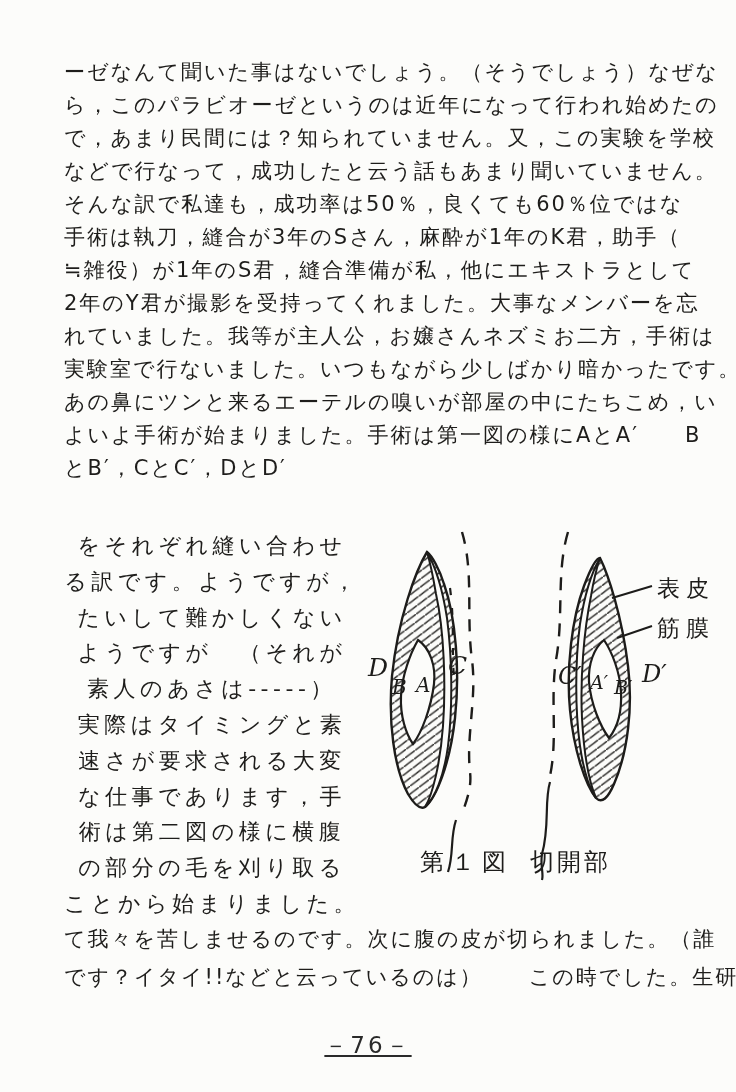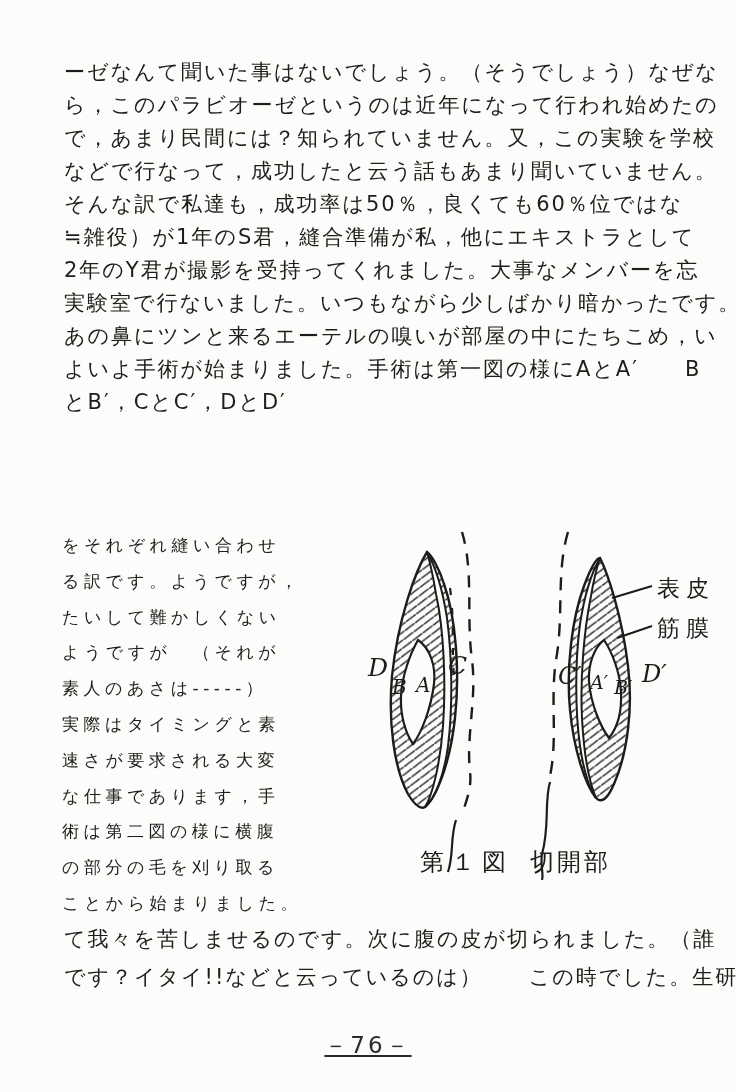--- a/index.html
+++ b/index.html
@@ -23,23 +23,24 @@
     font-size:21px; letter-spacing:2px;
     white-space:nowrap;
     font-weight:500;
   }
   
   .leftcol {
     position:absolute; left:62px; top:528px; width:300px;
   }
   .leftcol .tline {
     height:35.8px; line-height:35.8px;
-    font-size:17px; letter-spacing:4.5px;
+    font-size:22px; letter-spacing:4.5px;
     white-space:nowrap;
     font-weight:500;
+    text-align:center;
   }
   
   .bottompara {
     position:absolute; left:64px; top:920px; width:648px;
   }
   .bottompara .tline {
     height:38px; line-height:38px;
     font-size:21px; letter-spacing:2px;
     white-space:nowrap;
     font-weight:500;
@@ -71,22 +72,24 @@
 <body>
 
 <div class="page">
 
   <div class="para1">
     <div class="tline">ーゼなんて聞いた事はないでしょう。（そうでしょう）なぜな</div>
     <div class="tline">ら，このパラビオーゼというのは近年になって行われ始めたの</div>
     <div class="tline">で，あまり民間には？知られていません。又，この実験を学校</div>
     <div class="tline">などで行なって，成功したと云う話もあまり聞いていません。</div>
     <div class="tline">そんな訳で私達も，成功率は50％，良くても60％位ではな</div>
+    <div class="tline">手術は執刀，縫合が3年のSさん，麻酔が1年のK君，助手（</div>
     <div class="tline">≒雑役）が1年のS君，縫合準備が私，他にエキストラとして</div>
     <div class="tline">2年のY君が撮影を受持ってくれました。大事なメンバーを忘</div>
+    <div class="tline">れていました。我等が主人公，お嬢さんネズミお二方，手術は</div>
     <div class="tline">実験室で行ないました。いつもながら少しばかり暗かったです。</div>
     <div class="tline">あの鼻にツンと来るエーテルの嗅いが部屋の中にたちこめ，い</div>
     <div class="tline">よいよ手術が始まりました。手術は第一図の様にAとA′　　B</div>
     <div class="tline">とB′，CとC′，DとD′</div>
   </div>
 
   <div class="leftcol">
     <div class="tline">をそれぞれ縫い合わせ</div>
     <div class="tline">る訳です。ようですが，</div>
     <div class="tline">たいして難かしくない</div>

